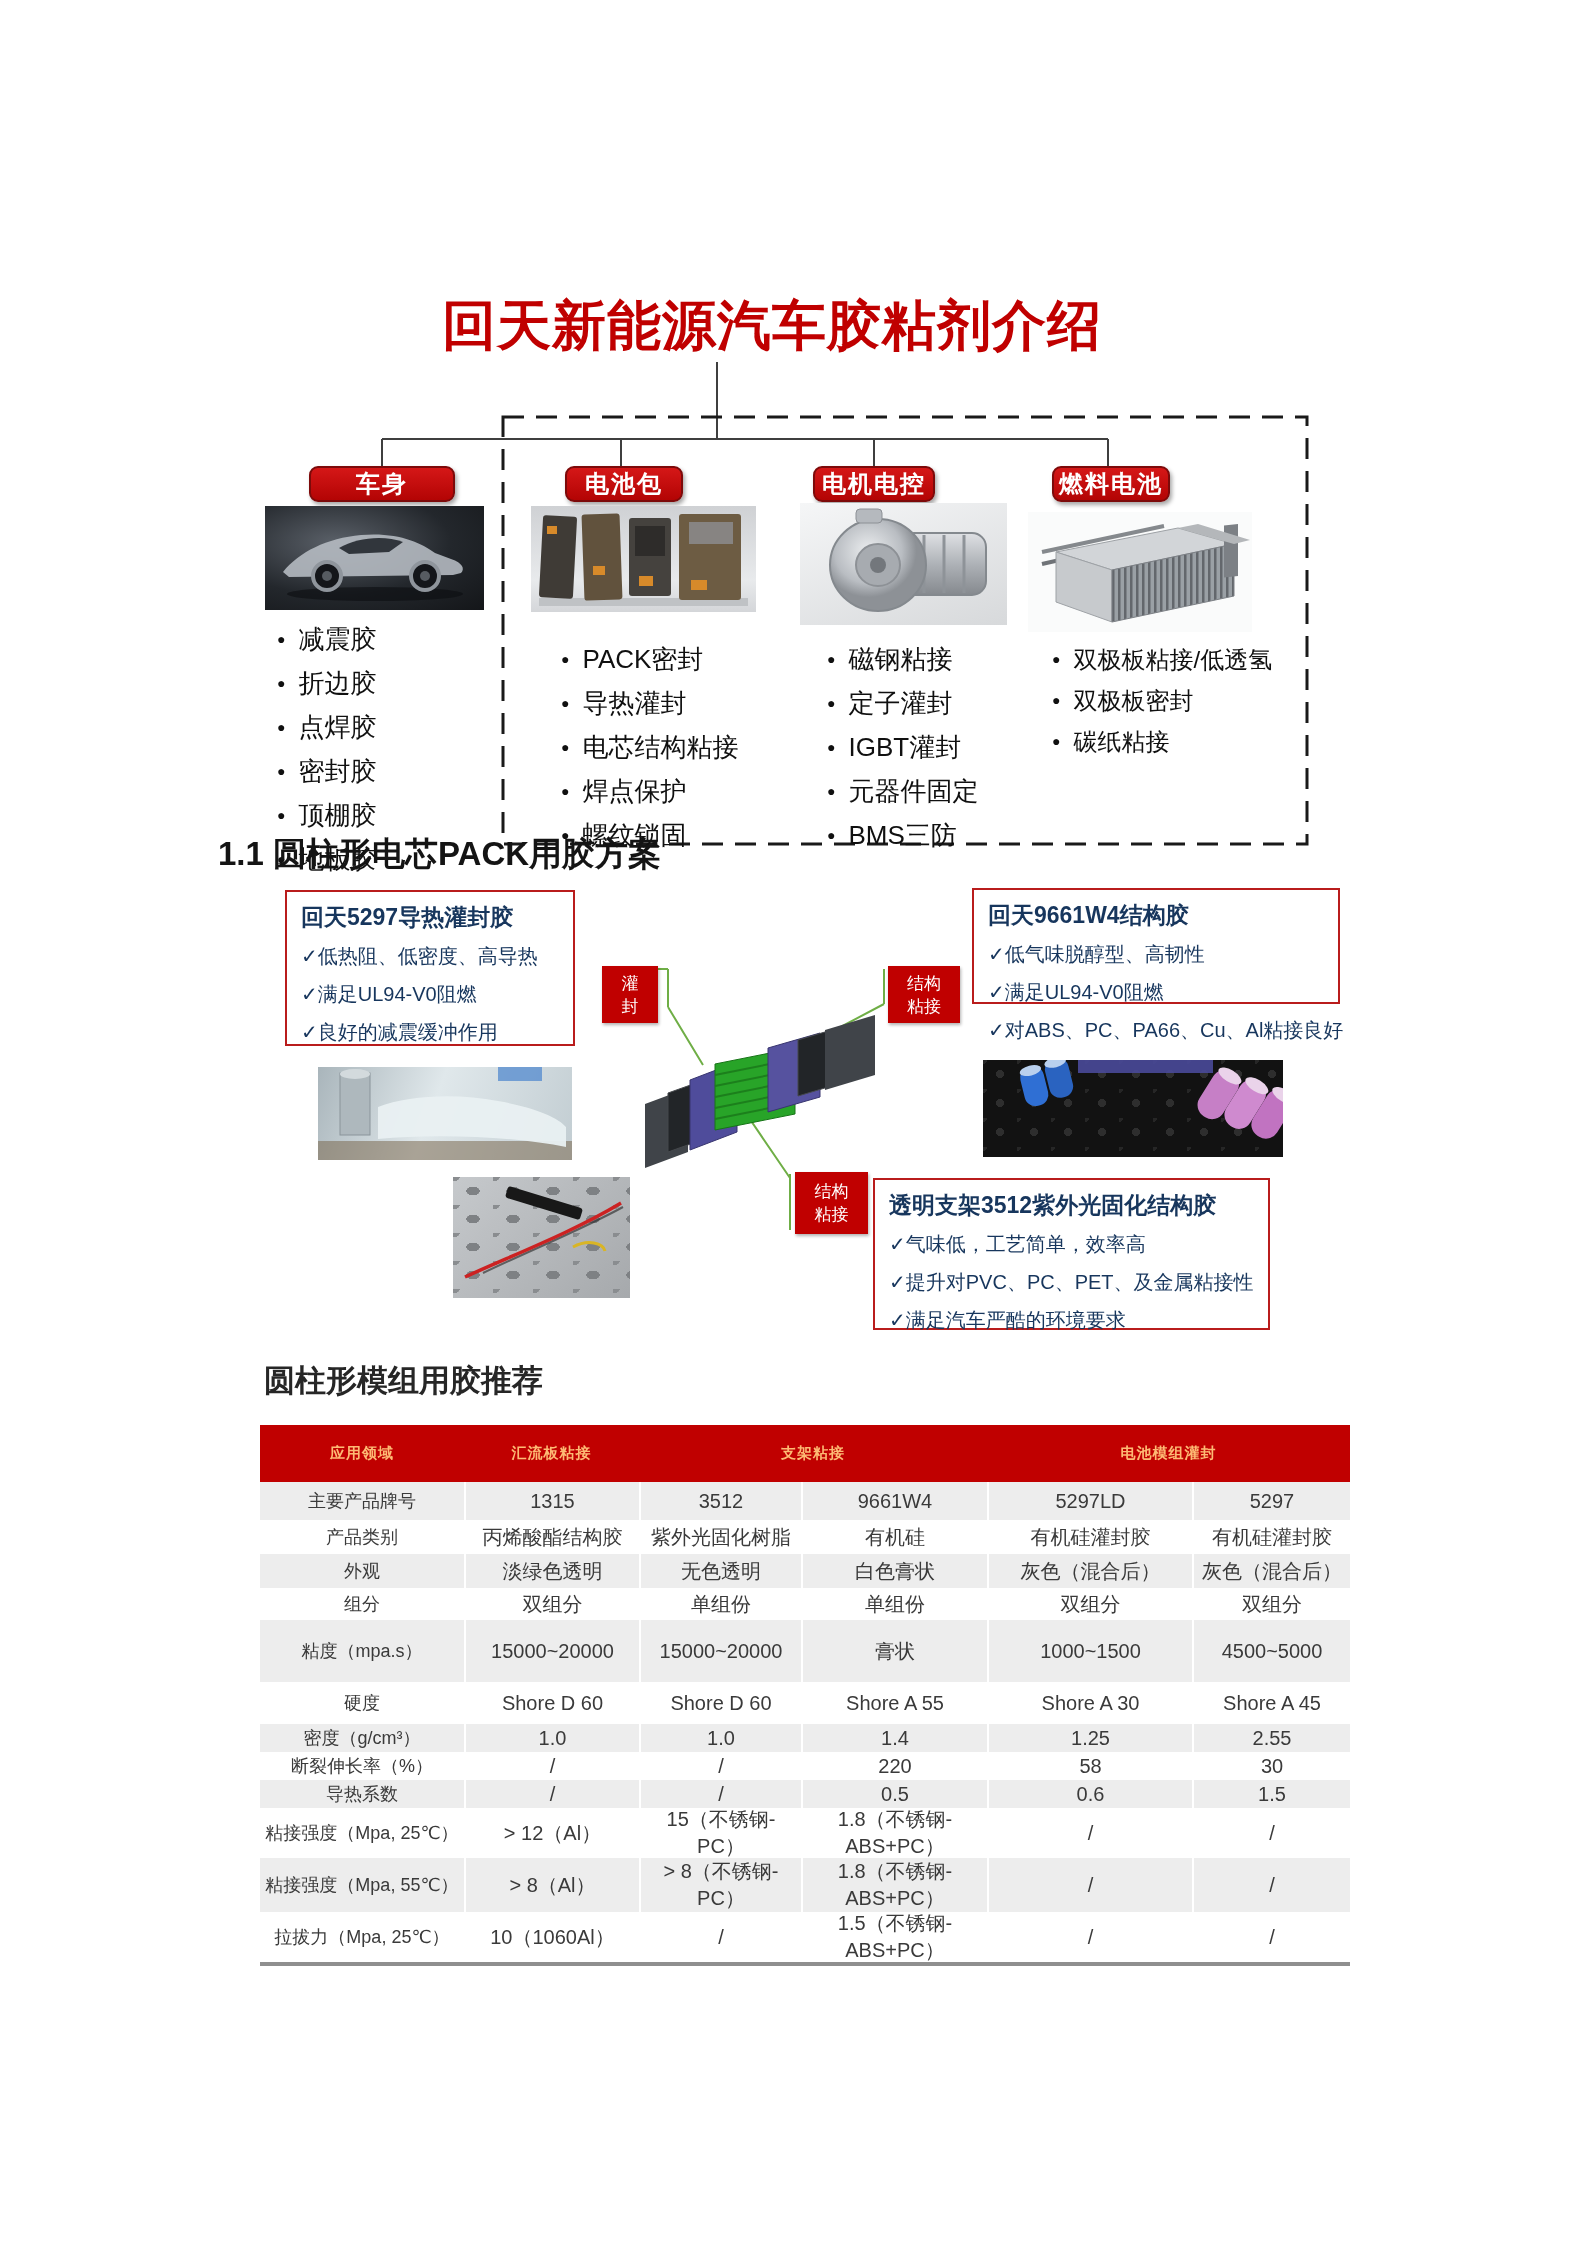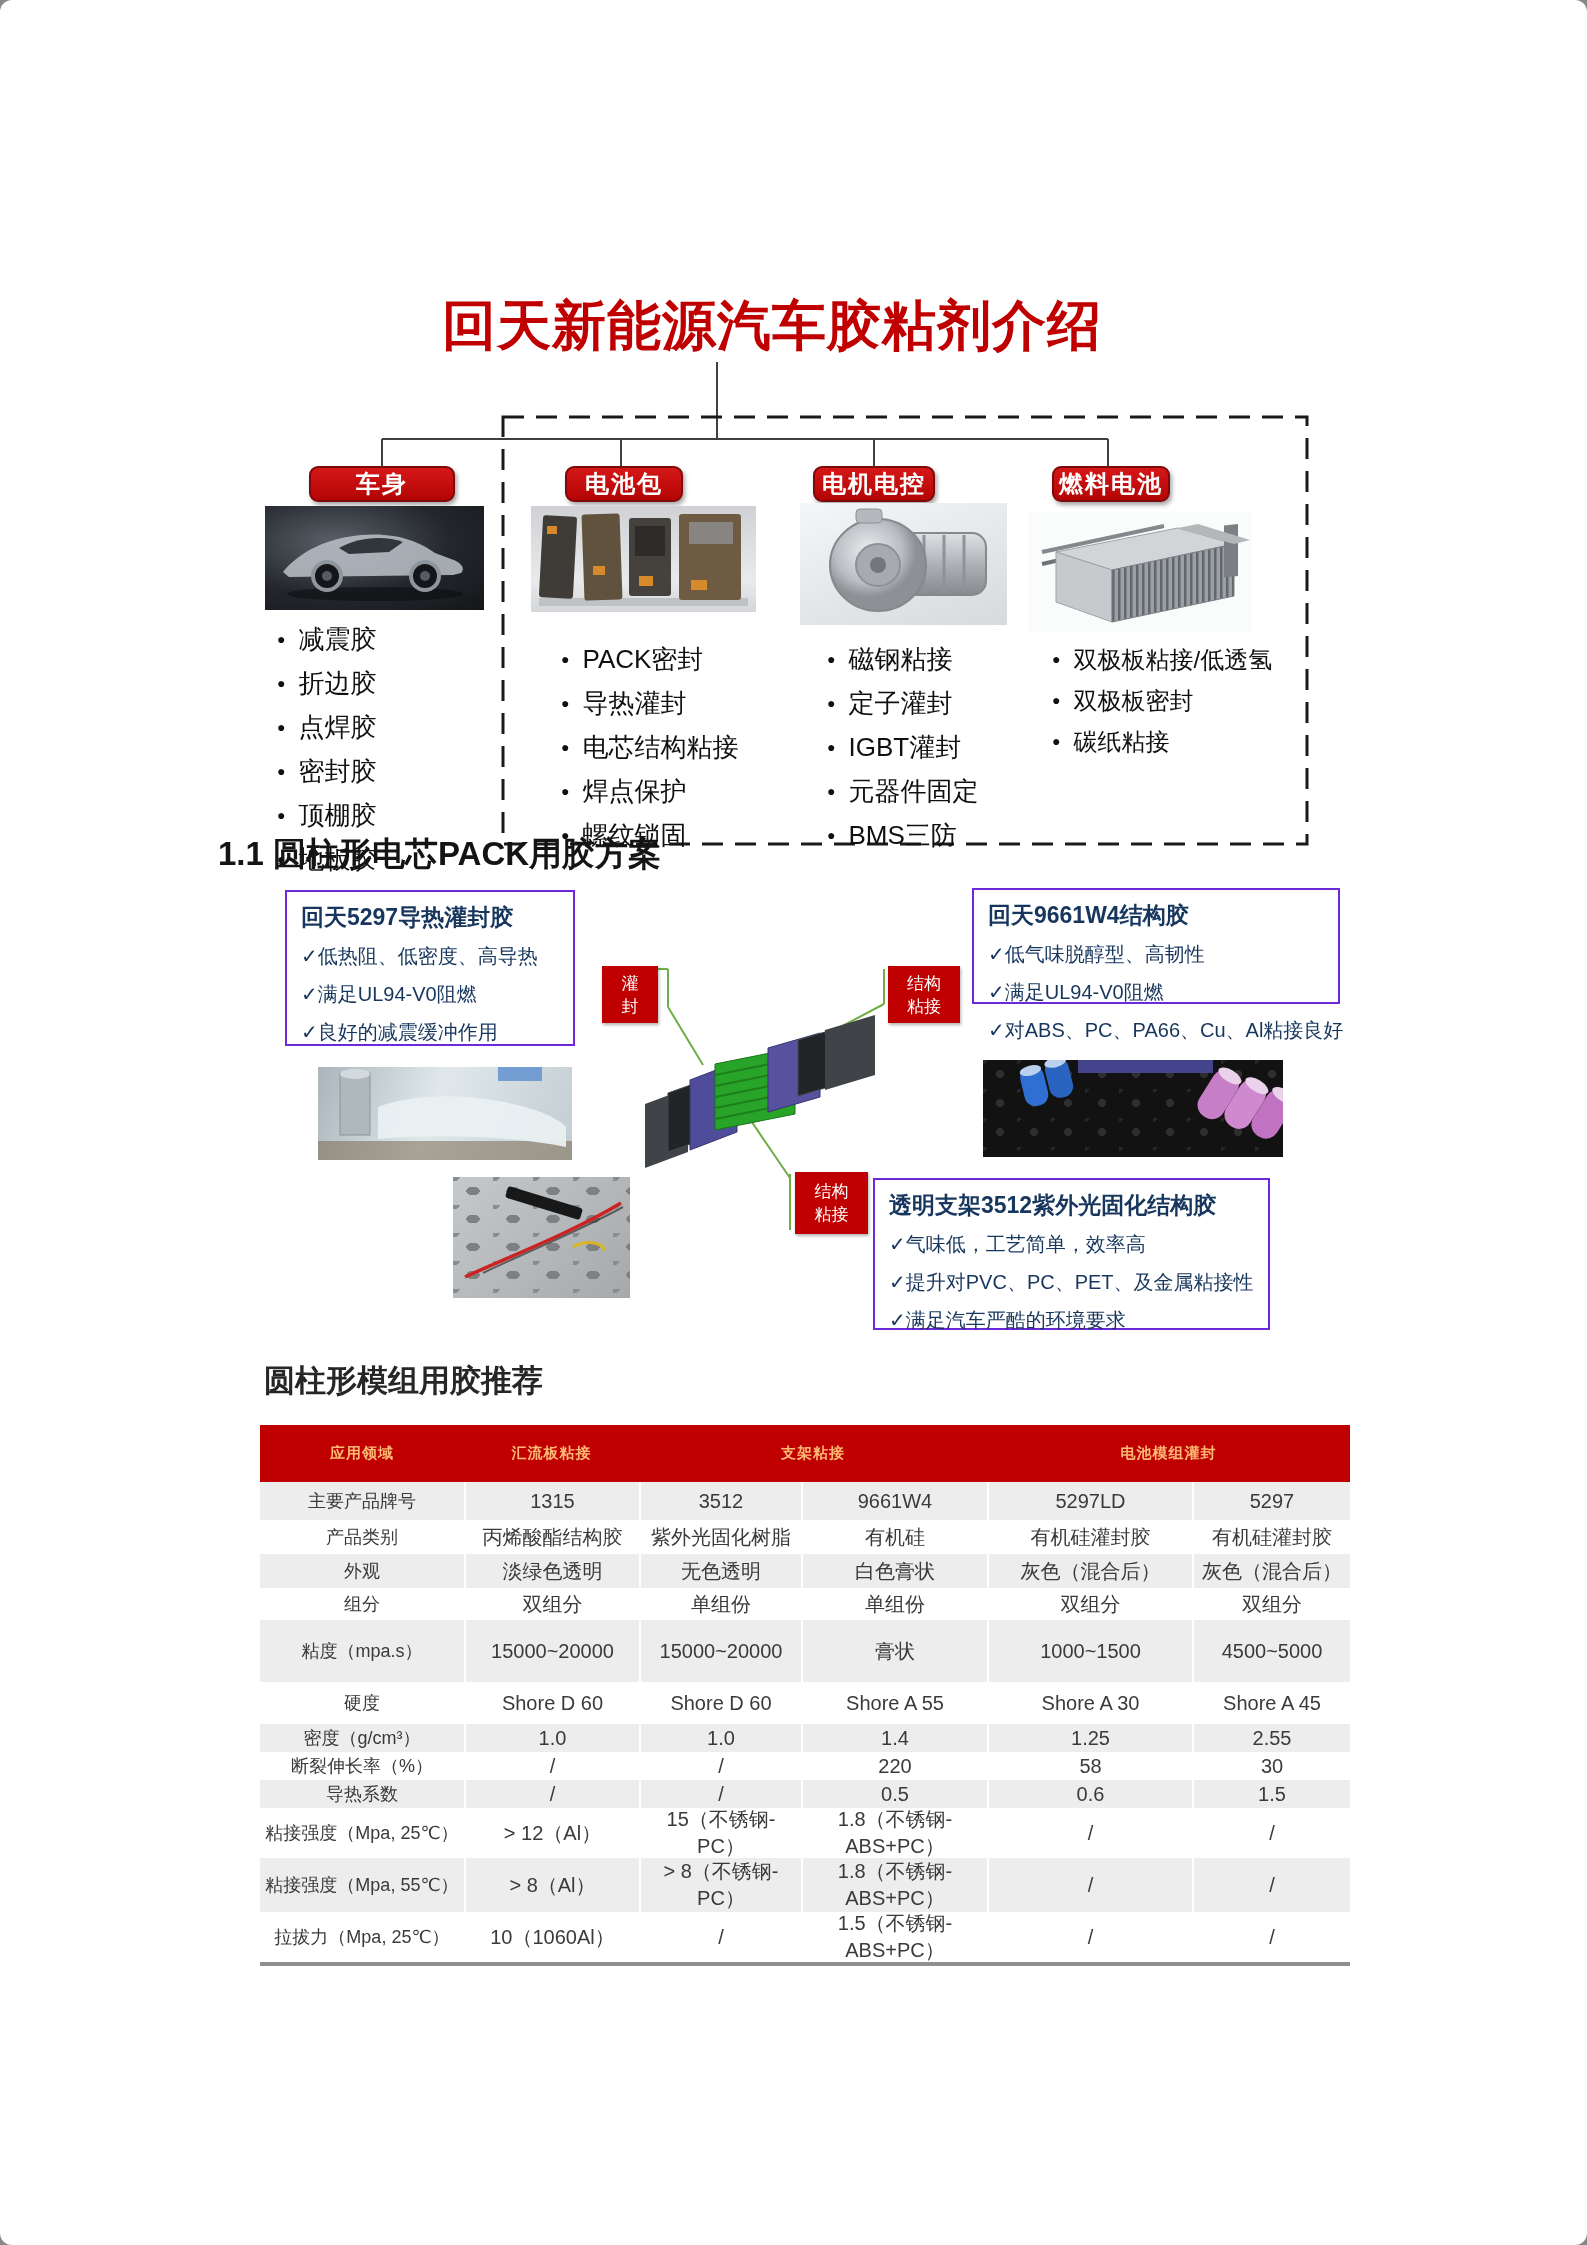--- a/index.html
+++ b/index.html
@@ -1,18 +1,18 @@
 <!DOCTYPE html>
 <html><head>
 <meta charset="utf-8">
 <style>
   html,body { margin:0; padding:0; background:#888; }
   .page {
     position:relative; width:1587px; height:2245px; background:#ffffff;
-    font-family:"Liberation Sans","DejaVu Sans",sans-serif; overflow:hidden; margin:0 auto;border-radius:12px;
+    font-family:"Liberation Sans","DejaVu Sans",sans-serif; overflow:hidden; margin:0 auto;
   }
   .abs { position:absolute; }
   svg.overlay { position:absolute; left:0; top:0; pointer-events:none; }
 
   .title {
     left:437px; top:290px; width:670px; margin:0; text-align:center;
     font-size:54px; font-weight:bold; color:#C00000; letter-spacing:1px; white-space:nowrap;
   }
 
   .branch-btn {
@@ -48,21 +48,21 @@
 
   .blist { color:#101010; font-size:26px; }
   .blist .li { display:flex; align-items:baseline; margin-bottom:9px; white-space:nowrap; }
   .blist .li::before { content:"●"; font-size:14px; margin-right:13px; position:relative; top:-4px; }
   .blist.small { font-size:24px; }
 
   .h11 { left:218px; top:832px; margin:0; font-size:33px; font-weight:bold; color:#141414; white-space:nowrap; }
   .htable { left:264px; top:1360px; margin:0; font-size:31px; font-weight:600; color:#262626; white-space:nowrap; }
 
   .callout {
-    background:#fff; border:2px solid #6d28d9; box-sizing:border-box; padding:10px 14px;
+    background:#fff; border:2px solid #b91c1c; box-sizing:border-box; padding:10px 14px;
   }
   .callout .c-title { font-size:23px; font-weight:bold; color:#17365D; margin-bottom:10px; white-space:nowrap; }
   .callout .c-item { font-size:20px; color:#17365D; margin-bottom:11px; white-space:nowrap; }
 
   .tag {
     background:#C00000; color:#fff; display:flex; align-items:center; justify-content:center;
     text-align:center; font-size:17px; line-height:23px; white-space:pre-line;
     box-shadow:1px 2px 3px rgba(0,0,0,0.3); box-sizing:border-box;
   }
 

